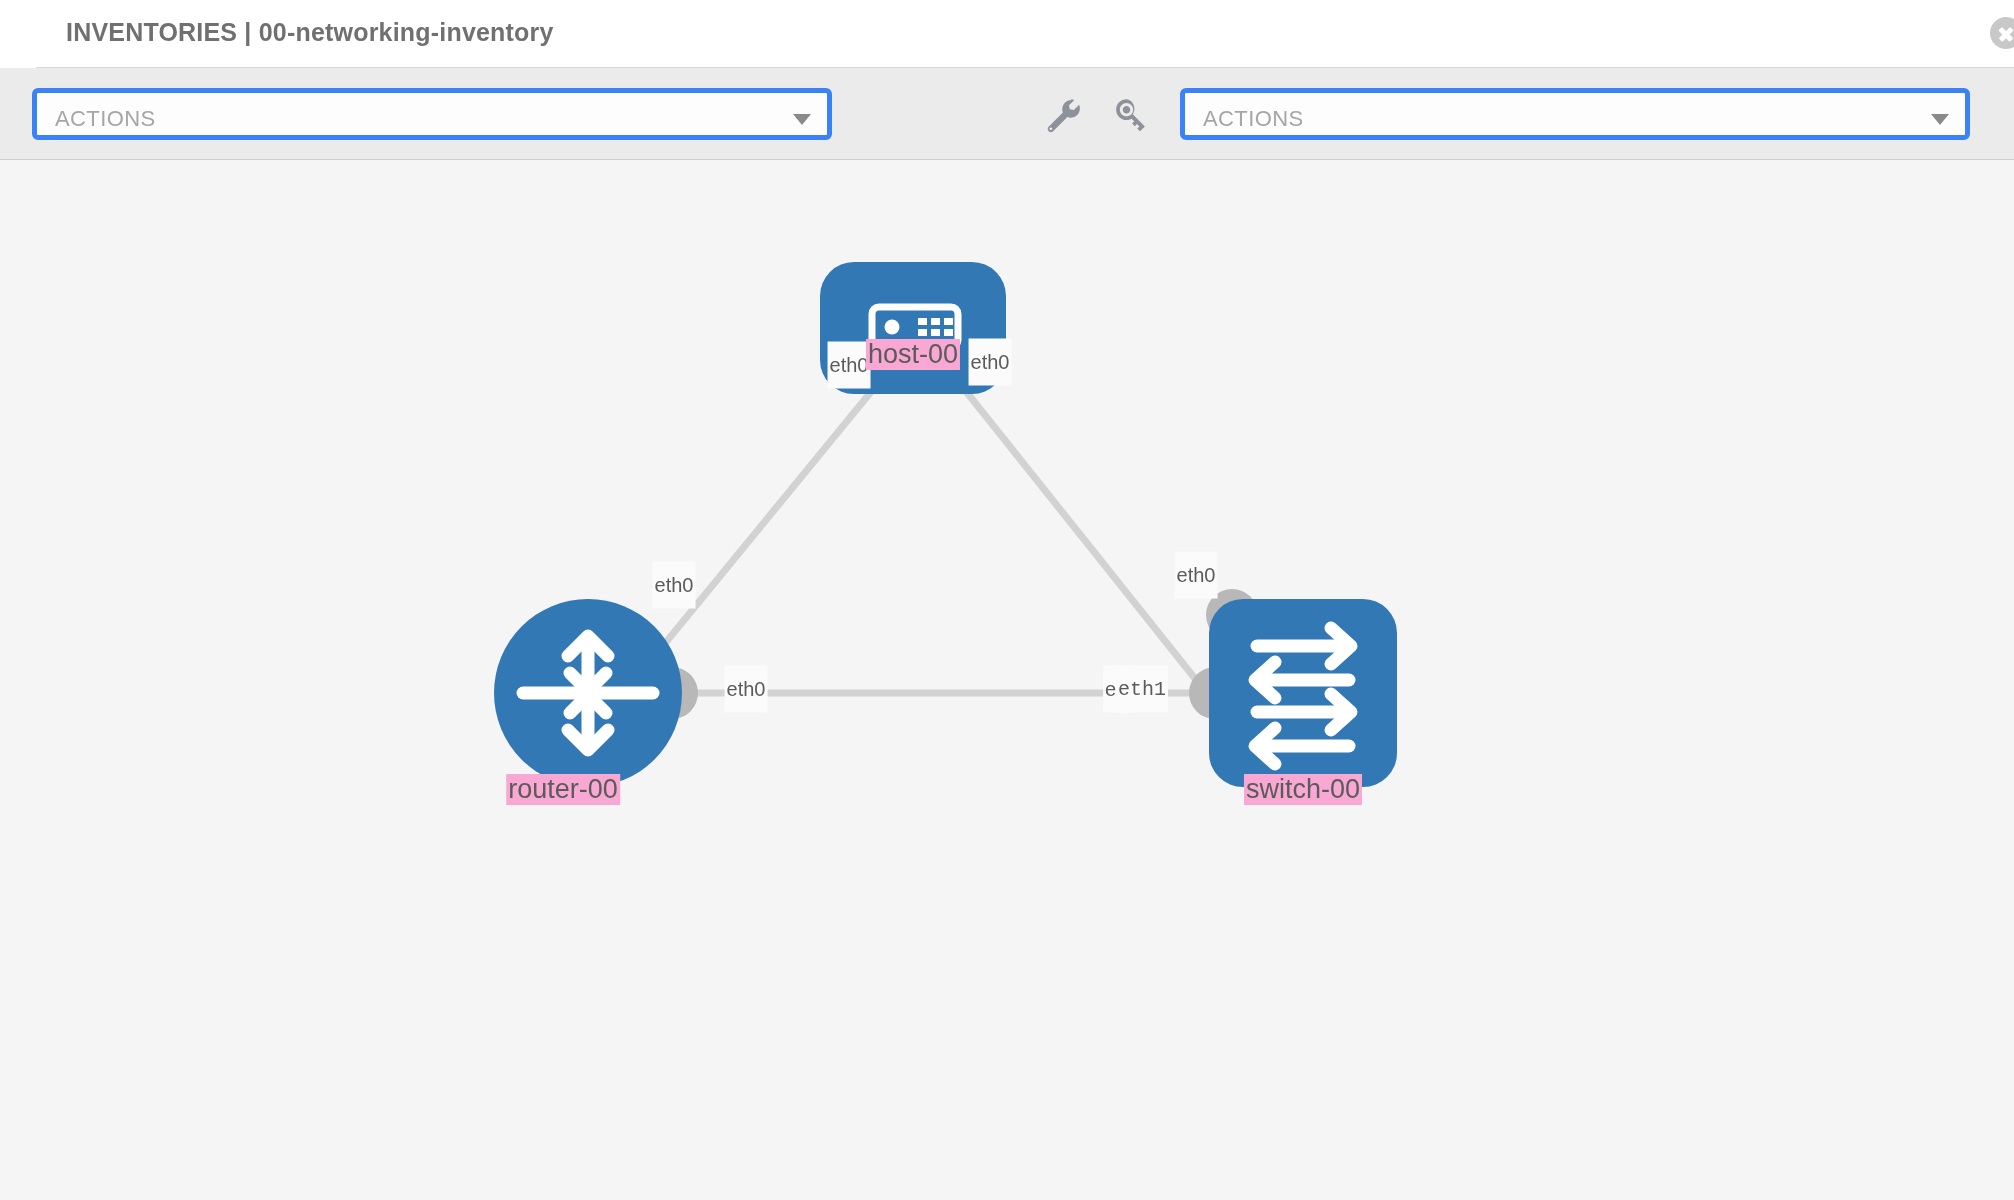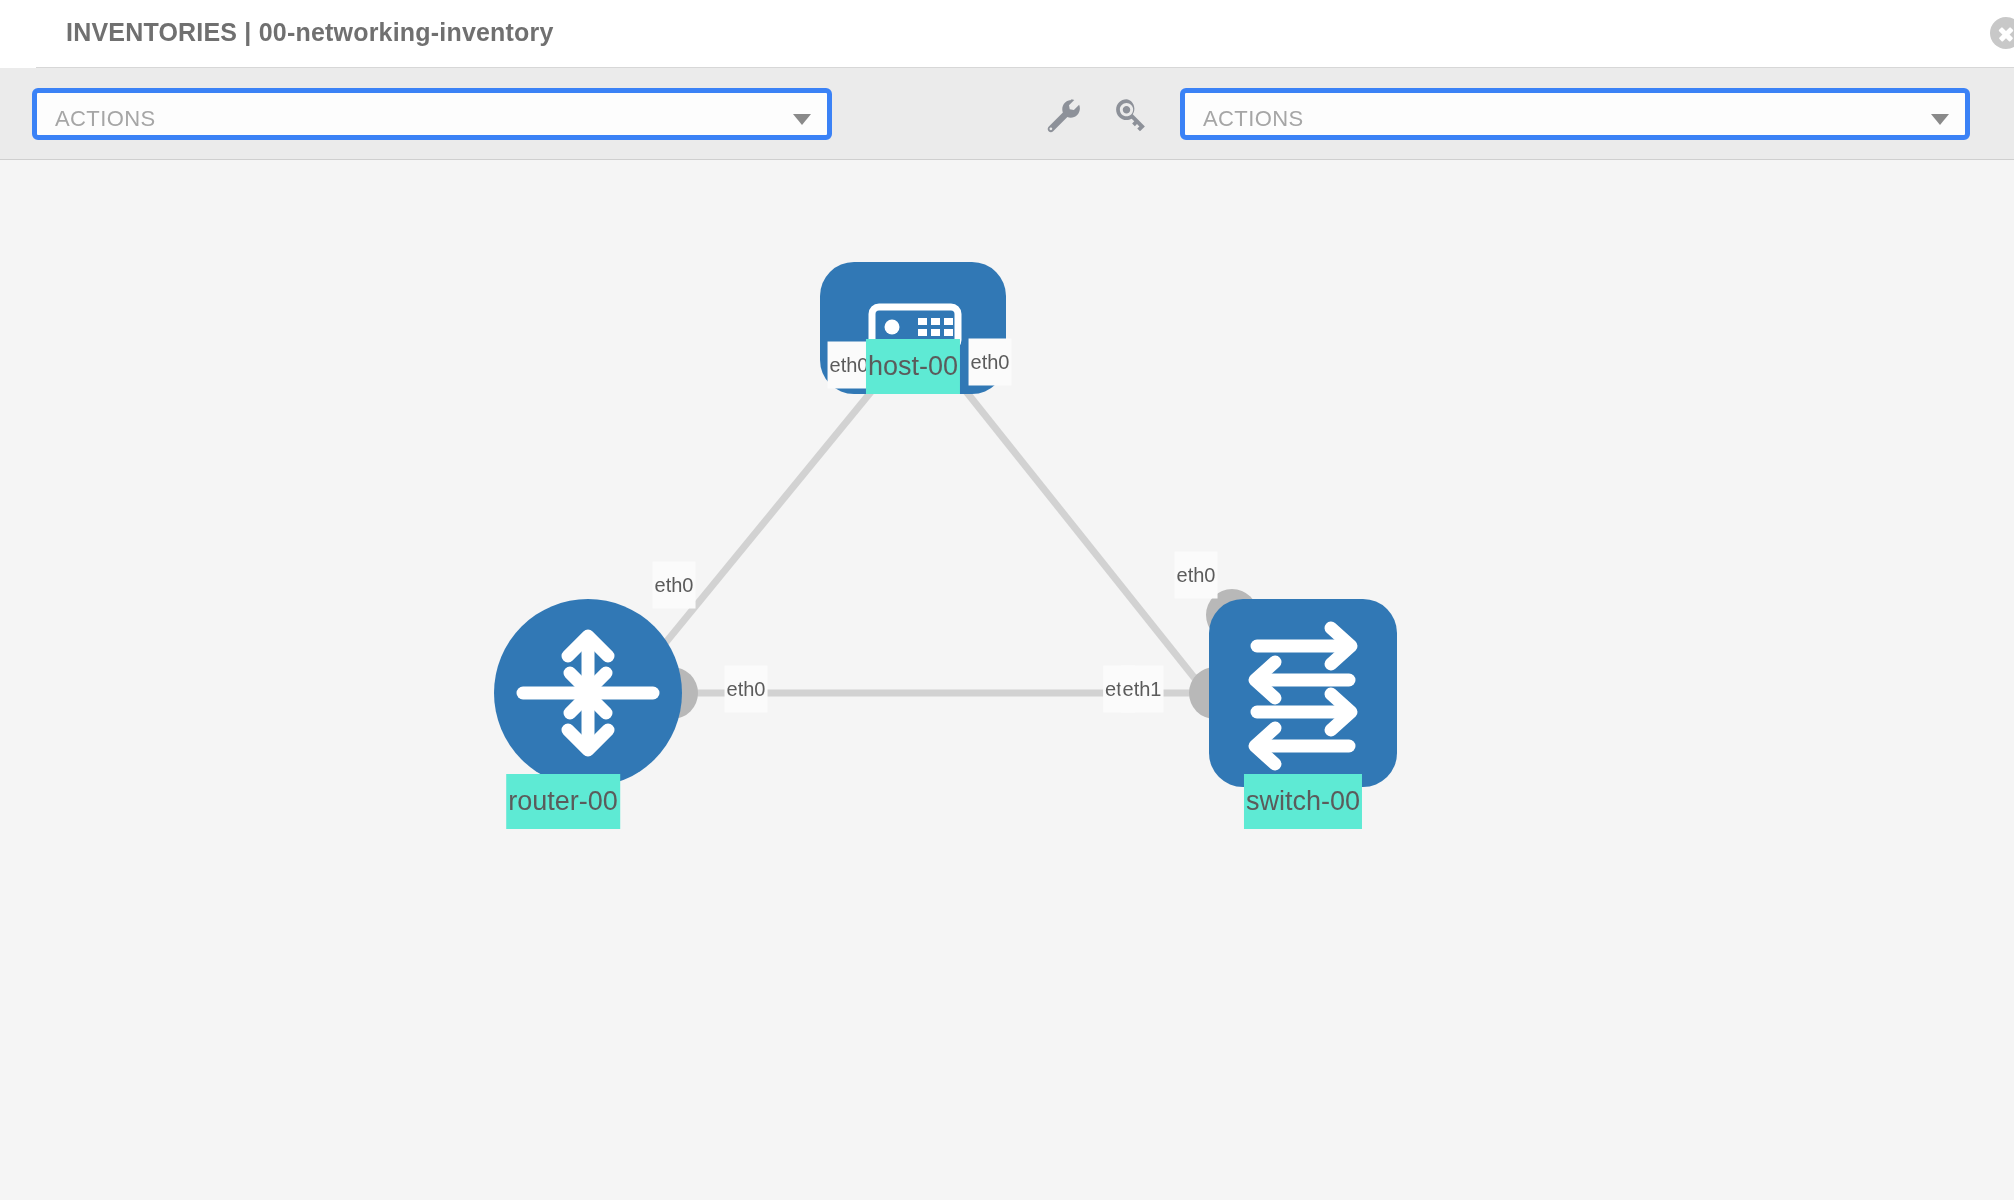--- a/index.html
+++ b/index.html
@@ -131,24 +131,24 @@
     left: 0; top: 0;
     width: 2014px;
     height: 1040px;
   }
 
   
   .node-label {
     position: absolute;
     font-size: 27px;
     color: #5b5b5b;
-    background: #5eead4;
+    background: #f9a8d4;
     white-space: nowrap;
     transform: translate(-50%, 0);
-    padding: 12px 2px;
+    padding: 0 2px;
   }
   .edge-label {
     position: absolute;
     font-size: 20px;
     color: #5b5b5b;
     background: #fbfbfb;
     white-space: nowrap;
     transform: translate(-50%, -50%);
     padding: 12px 2px;
   }
@@ -274,21 +274,21 @@
     <span class="edge-label" style="left:990px; top:202px;">eth0</span>
 
     <span class="edge-label" style="left:674px; top:425px;">eth0</span>
 
     <span class="edge-label" style="left:1196px; top:415px;">eth0</span>
 
     <span class="edge-label" style="left:746px; top:529px;">eth0</span>
 
     <span class="edge-label" style="left:1119px; top:529px;">eth</span>
 
-    <span class="edge-label" style="left:1142px; top:529px;">eth1</span>
+    <span class="edge-label" style="left:1142px; top:529px;font-family:Liberation Mono, monospace;">eth1</span>
 
     <span class="node-label" style="left:913px; top:179px;">host-00</span>
 
     <span class="node-label" style="left:563px; top:614px;">router-00</span>
 
     <span class="node-label" style="left:1303px; top:614px;">switch-00</span>
 
   </div>
 </div>
 

